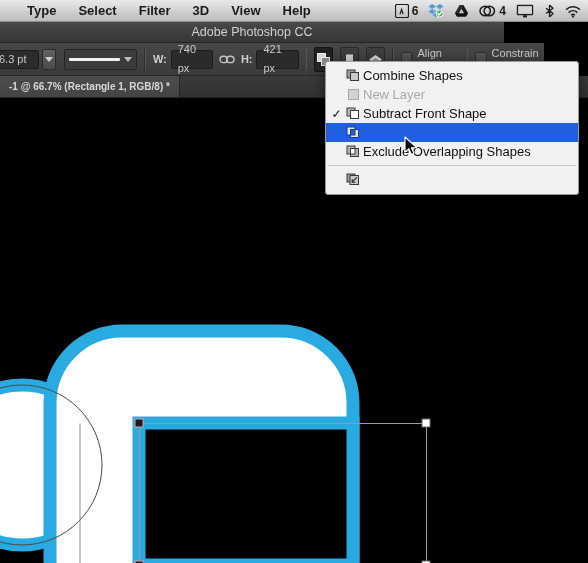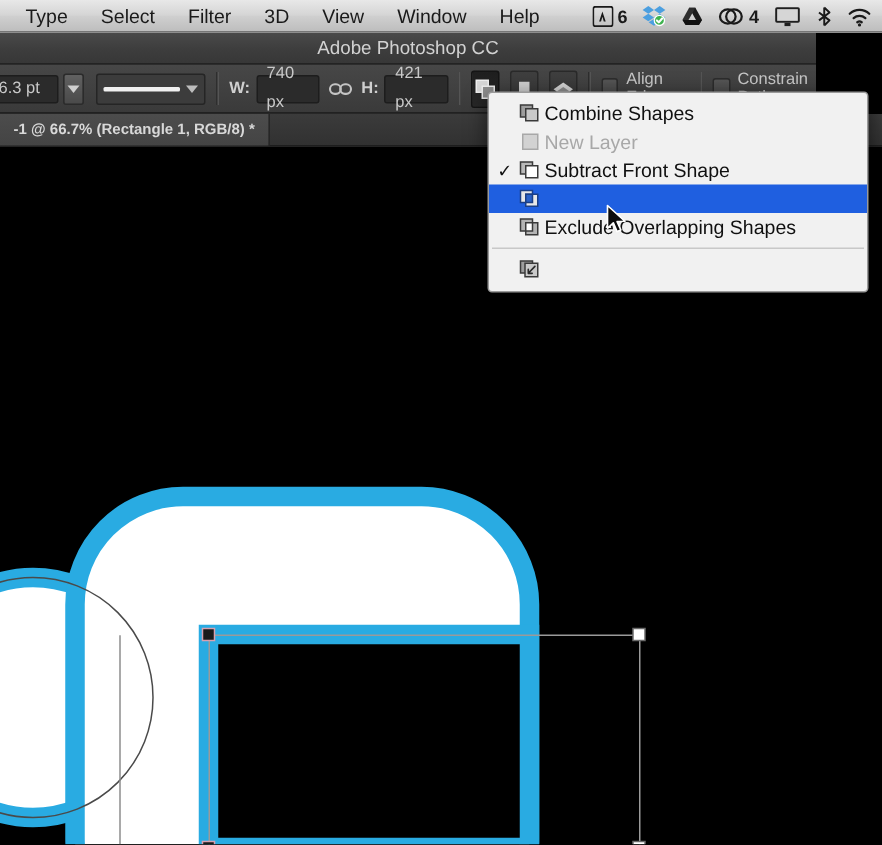--- a/index.html
+++ b/index.html
@@ -12,32 +12,32 @@
   #app{position:relative;width:588px;height:563px;overflow:hidden;}
 
   
   .osbar{
     position:absolute;left:0;top:0;width:588px;height:22px;
     background:linear-gradient(to bottom,#e8e8e8 0%,#d5d5d5 48%,#cfcfcf 52%,#bdbdbd 100%);
     border-bottom:1px solid #8e8e8e;
     display:flex;align-items:center;
     box-sizing:border-box;
   }
-  .osmenu{display:flex;align-items:center;padding-left:6px;}
+  .osmenu{display:flex;align-items:center;padding-left:16px;font-weight:bold;}
   .osmenu-item{
     font-size:13px;color:#1a1a1a;padding:2px 11px;line-height:16px;
     white-space:nowrap;
   }
   .ostray{margin-left:auto;display:flex;align-items:center;padding-right:2px;gap:0px;}
   .tray-cell{display:flex;align-items:center;padding:0 5px;height:22px;}
   .tray-num{font-size:12px;color:#1a1a1a;margin-left:3px;font-weight:bold;}
 
   
   .ps-title{
-    position:absolute;left:0;top:22px;width:544px;height:21px;
+    position:absolute;left:0;top:22px;width:504px;height:21px;
     background:linear-gradient(to bottom,#4a4a4a 0%,#3e3e3e 50%,#373737 100%);
     border-bottom:1px solid #232323;
     color:#d2d2d2;font-size:12.5px;
     display:flex;align-items:center;justify-content:center;
     box-sizing:border-box;
   }
 
   
   .options-bar{
     position:absolute;left:0;top:43px;width:544px;height:33px;
@@ -135,21 +135,20 @@
 
 <div id="app">
 
   <div class="osbar">
     <div class="osmenu">
       <div class="osmenu-item">Type</div>
       <div class="osmenu-item">Select</div>
       <div class="osmenu-item">Filter</div>
       <div class="osmenu-item">3D</div>
       <div class="osmenu-item">View</div>
-      <div class="osmenu-item">Window</div>
       <div class="osmenu-item">Help</div>
     </div>
 
     <div class="ostray">
 
       <div class="tray-cell">
         <svg width="14" height="14" viewBox="0 0 14 14">
           <rect x="0.5" y="0.5" width="13" height="13" rx="1.5" fill="none" stroke="#1a1a1a" stroke-width="1.2"></rect>
           <path d="M4.4 10.3 L6.6 3.6 L8.8 10.3 L7.5 10.3 L6.6 7.2 L5.7 10.3 Z" fill="#1a1a1a"></path>
         </svg>

